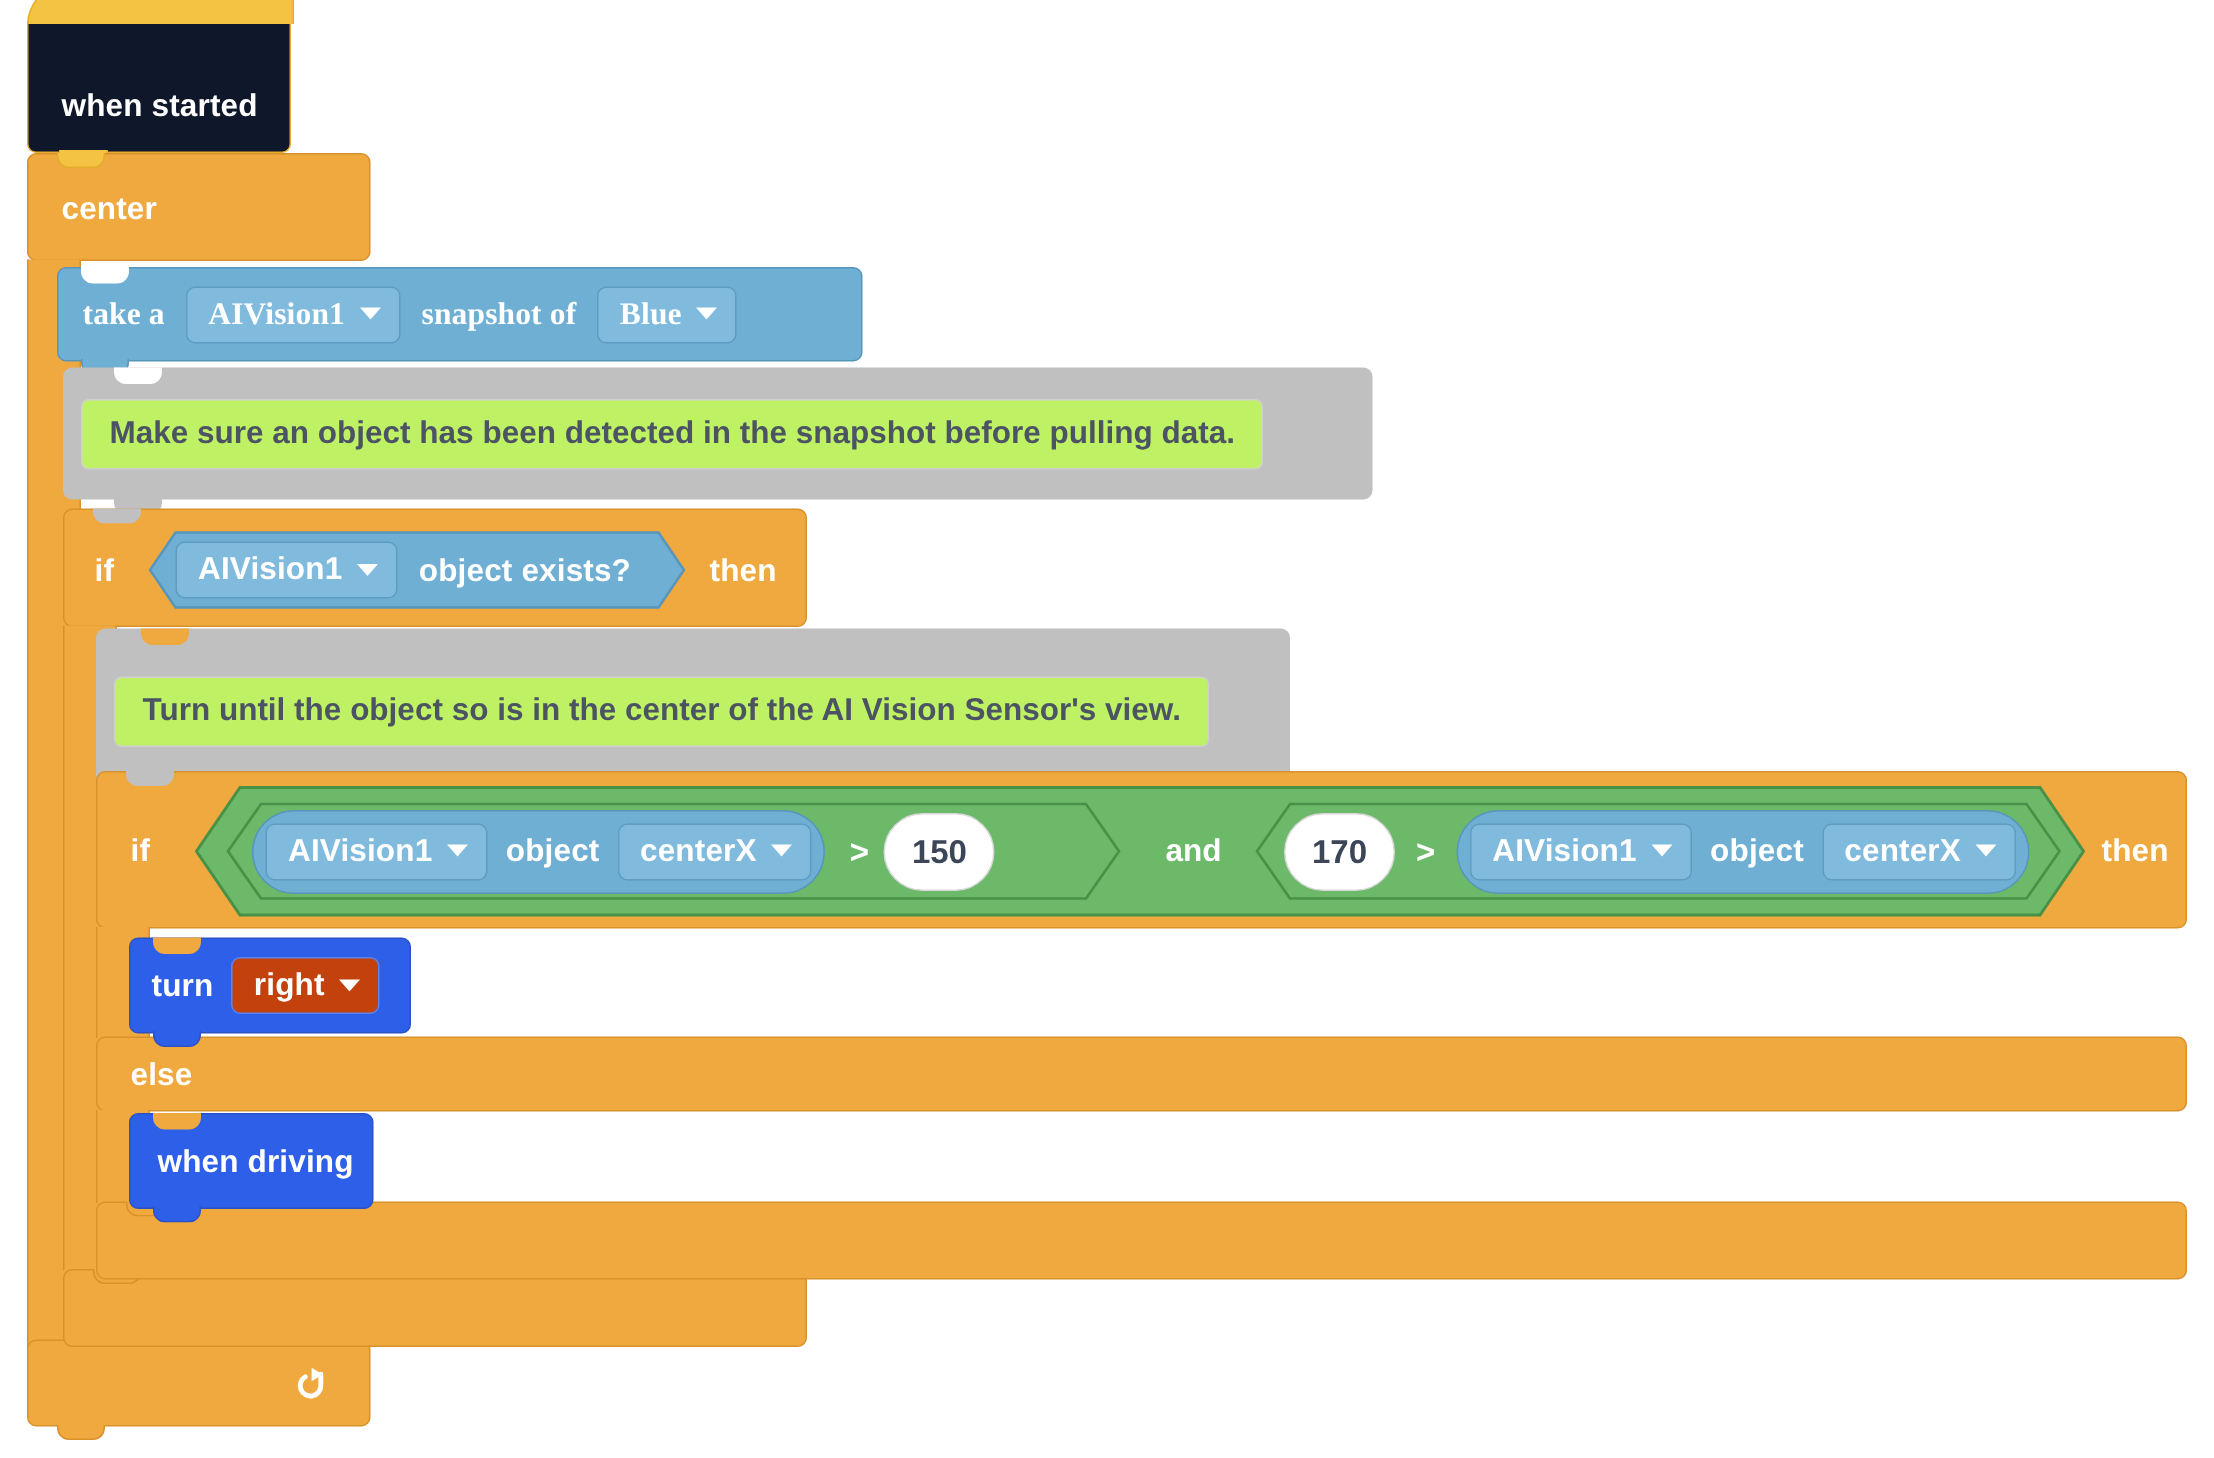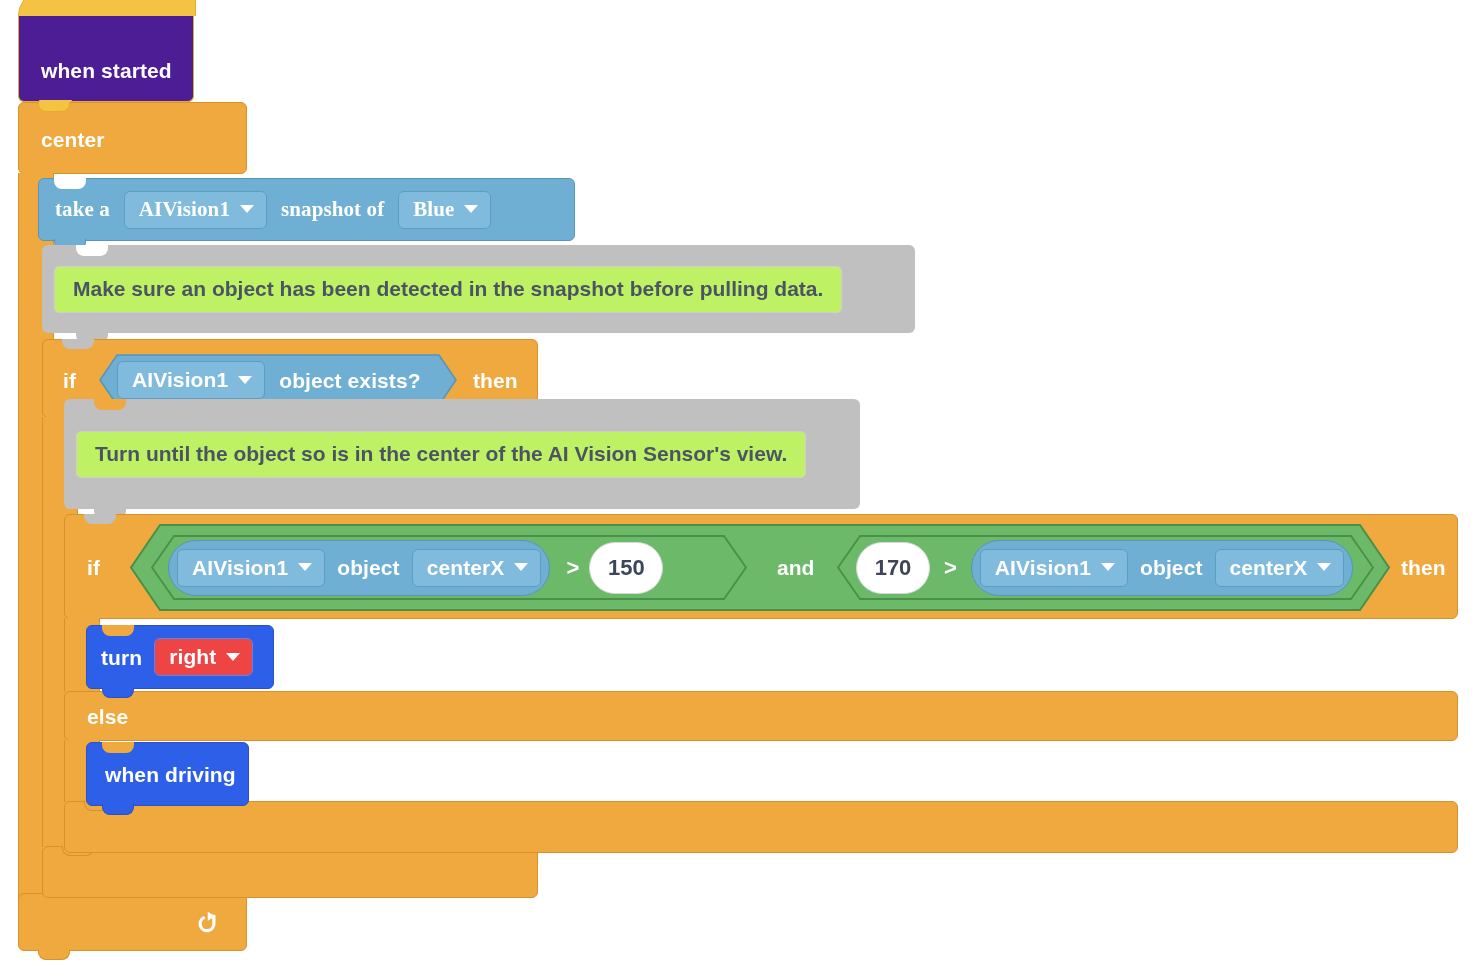--- a/index.html
+++ b/index.html
@@ -26,21 +26,21 @@
     letter-spacing: .1px;
     white-space: nowrap;
     line-height: 1;
   }
 
   
   .hat-wrap { left: 18px; top: 14px; }
   .hat-body {
     position: relative;
     width: 176px; height: 88px;
-    background: #4c1d95;
+    background: #0f172a;
     border-radius: 0 0 6px 6px;
     border: 1px solid #e2ad2b;
     border-top: none;
   }
   .hat-top {
     position: absolute;
     left: -1px; top: -44px;
     width: 178px; height: 46px;
     background: #f5c343;
     border: 1px solid #e2ad2b;
@@ -109,21 +109,21 @@
   
   .dd {
     display: inline-flex;
     align-items: center;
     gap: 10px;
     border-radius: 6px;
     padding: 7px 12px 8px 14px;
     line-height: 1;
   }
   .dd.sensor-dd { background: #80bbdd; border: 1px solid #5f9cc2; }
-  .dd.drive-dd  { background: #ef4444; border: 1px solid #5c83ee; }
+  .dd.drive-dd  { background: #c2410c; border: 1px solid #5c83ee; }
   .dd .caret {
     width: 0; height: 0;
     border-left: 7px solid transparent;
     border-right: 7px solid transparent;
     border-top: 8px solid #ffffff;
     display: block;
   }
 
   
   .comment {
@@ -267,21 +267,21 @@
     </div>
     <div class="btxt" style="position:absolute; left:430px; top:30px;">then</div>
   </div>
 
   <div class="cb-spine" style="left:42px; top:417px; width:36px; height:430px;"></div>
 
   <div class="cb-foot" style="left:42px; top:846px; width:496px; height:52px;">
     <div class="cb-notch" style="left:19px; top:-1px; background:#efa93f; border-top:none;"></div>
   </div>
 
-  <div class="comment" style="left:64px; top:399px; width:796px; height:110px; padding:12px 12px;">
+  <div class="comment" style="left:64px; top:419px; width:796px; height:110px; padding:12px 12px;">
     <div class="cdent" style="left:30px; background:#efa93f;"></div>
     <div class="cbump" style="left:30px;"></div>
     <div class="comment-inner">Turn until the object so is in the center of the AI Vision Sensor's view.</div>
   </div>
 
   <div class="cb-head" style="left:64px; top:514px; width:1394px; height:105px;">
     <div class="cb-notch" style="left:19px; top:-1px; background:#c0c0c0; border-color:#c0c0c0; border-top:none;"></div>
     <div class="btxt" style="position:absolute; left:22px; top:42px;">if</div>
 
     <div class="hexsvg" style="left:50px; top:8px; width:1276px; height:89px;">

